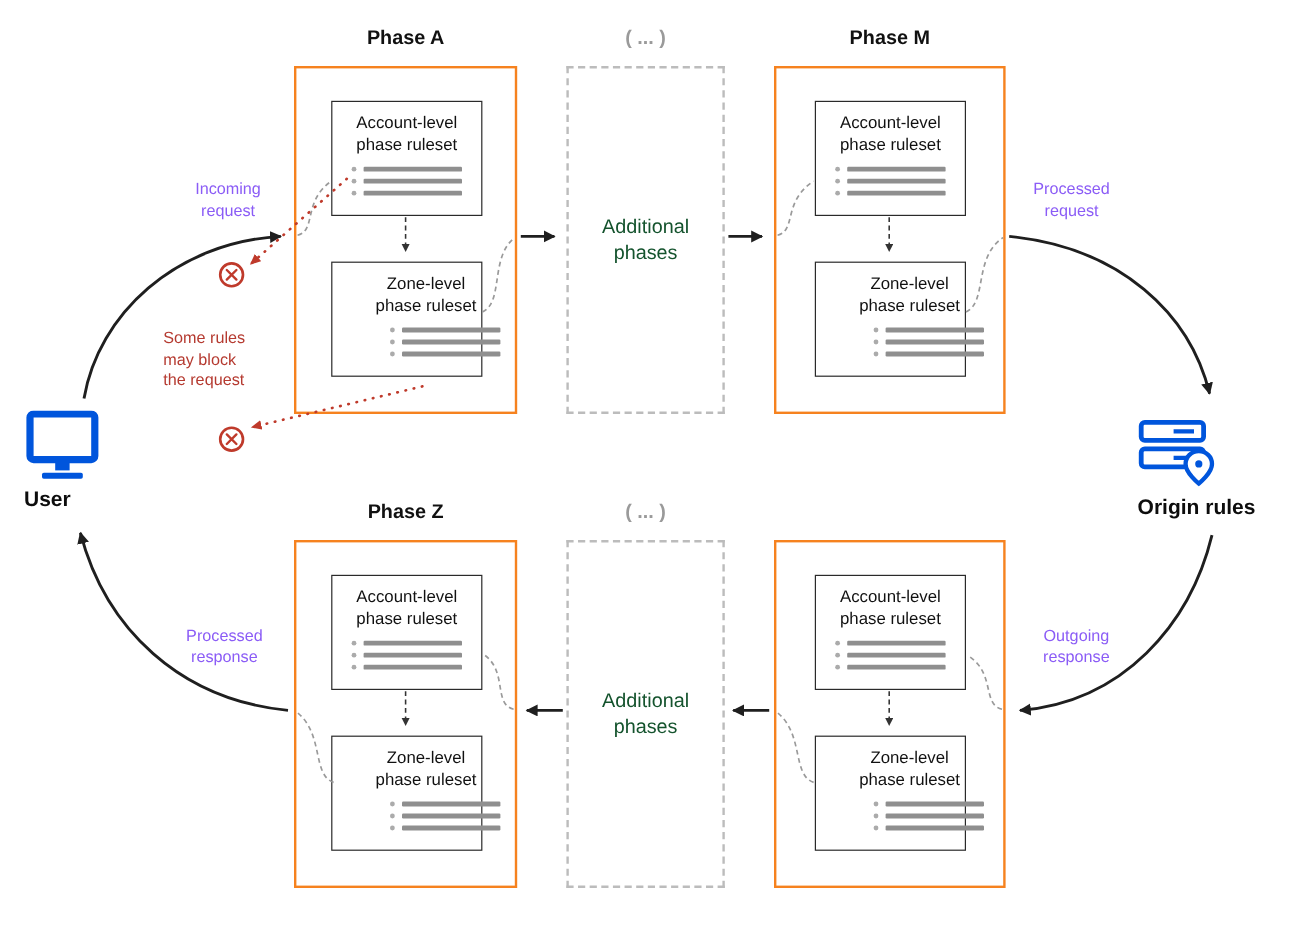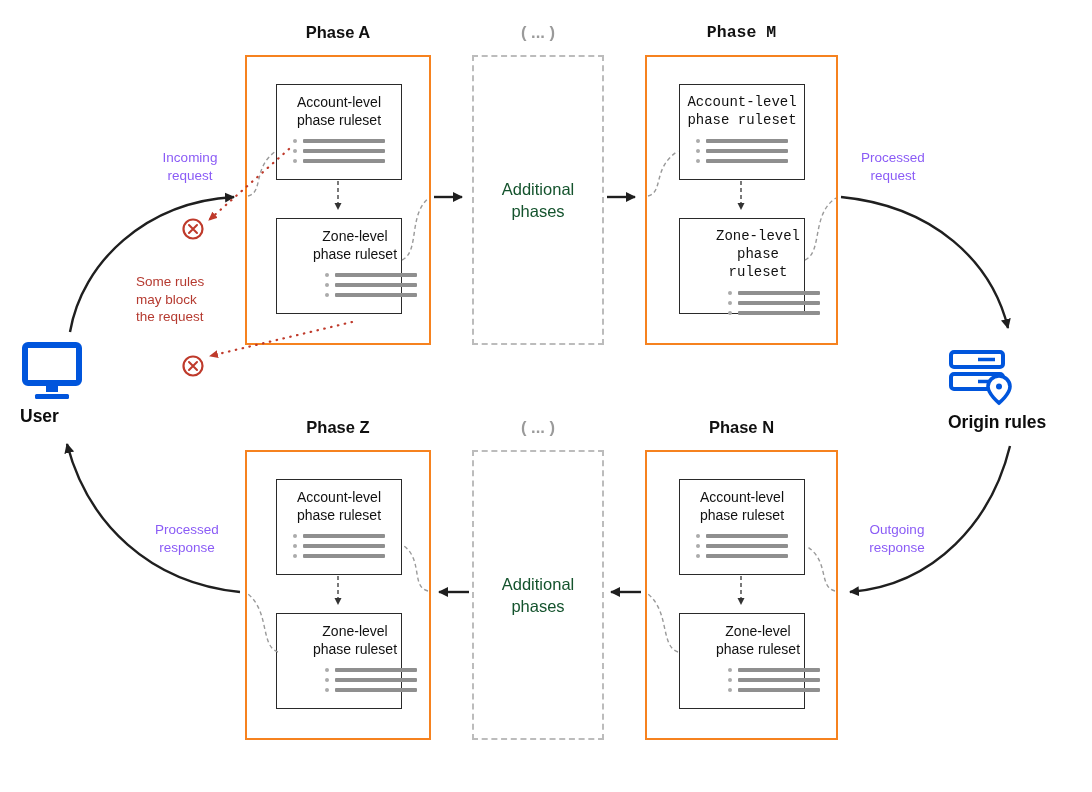--- a/index.html
+++ b/index.html
@@ -6,21 +6,21 @@
   html,body { background:#fff; }
   body { font-family:"Liberation Sans","DejaVu Sans",sans-serif; color:#1d1d1d; }
   .canvas { position:relative; width:1092px; height:792px; background:#fff; overflow:hidden; }
 
   
   .overlay { position:absolute; left:0; top:0; width:1092px; height:792px; z-index:5; pointer-events:none; }
 
   
   .phase-box { position:absolute; border:2px solid #f6821f; background:#fff; width:186px; height:290px; }
   .pos-a { left:245px; top:55px; }
-  .pos-m { left:645px; top:55px; width:193px;font-family:Liberation Mono, monospace; }
+  .pos-m { left:645px; top:55px; width:193px; }
   .pos-z { left:245px; top:450px; }
   .pos-n { left:645px; top:450px; width:193px; }
   .phase-title { position:absolute; top:-34px; left:-20px; right:-20px; text-align:center;
                  font-weight:700; font-size:16.5px; color:#111; }
   .phase-title.gray { color:#9a9a9a; }
 
   .card { position:absolute; left:29px; width:126px; height:96px; border:1px solid #2a2a2a; background:#fff; }
   .pos-m .card, .pos-n .card { left:32px; }
   .card.account { top:27px; }
   .card.zone { top:161px;padding-left:32px; }
@@ -177,21 +177,20 @@
       </div>
     </div>
   </div>
 
   <div class="dashed-box pos-add-bottom">
     <div class="phase-title gray">( ... )</div>
     <div class="add-label">Additional phases</div>
   </div>
 
   <div class="phase-box pos-n">
-    <div class="phase-title">Phase N</div>
     <div class="card account">
       <div class="card-title">Account-level phase ruleset</div>
       <div class="ruleset-lines">
         <div class="rl">
             <i></i>
             <b class="w1"></b>
           </div>
         <div class="rl">
             <i></i>
             <b class="w2"></b>

